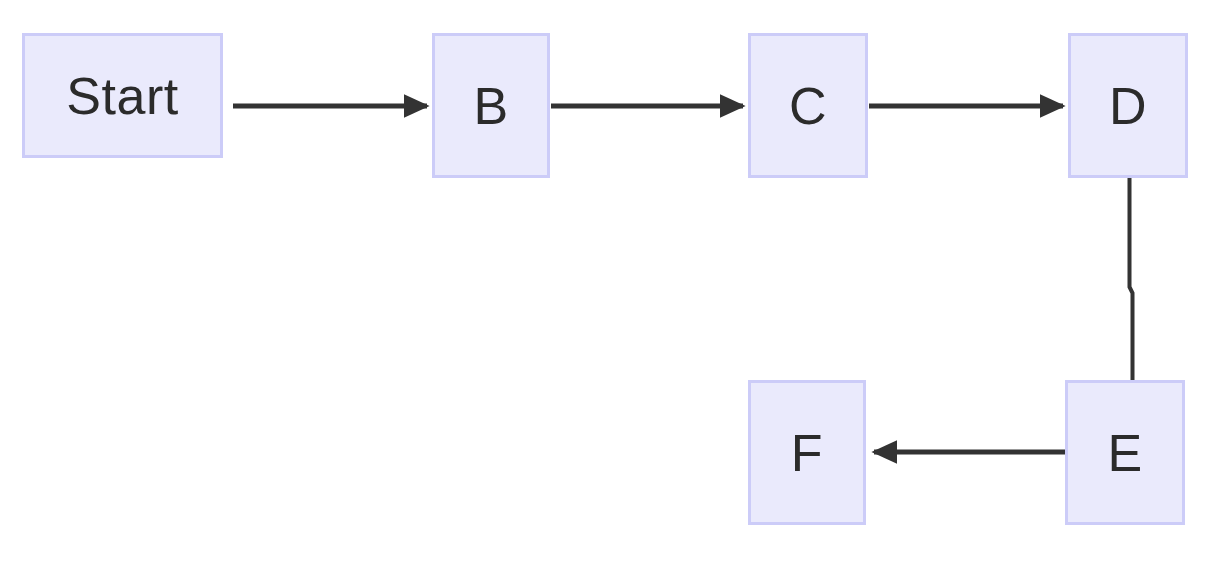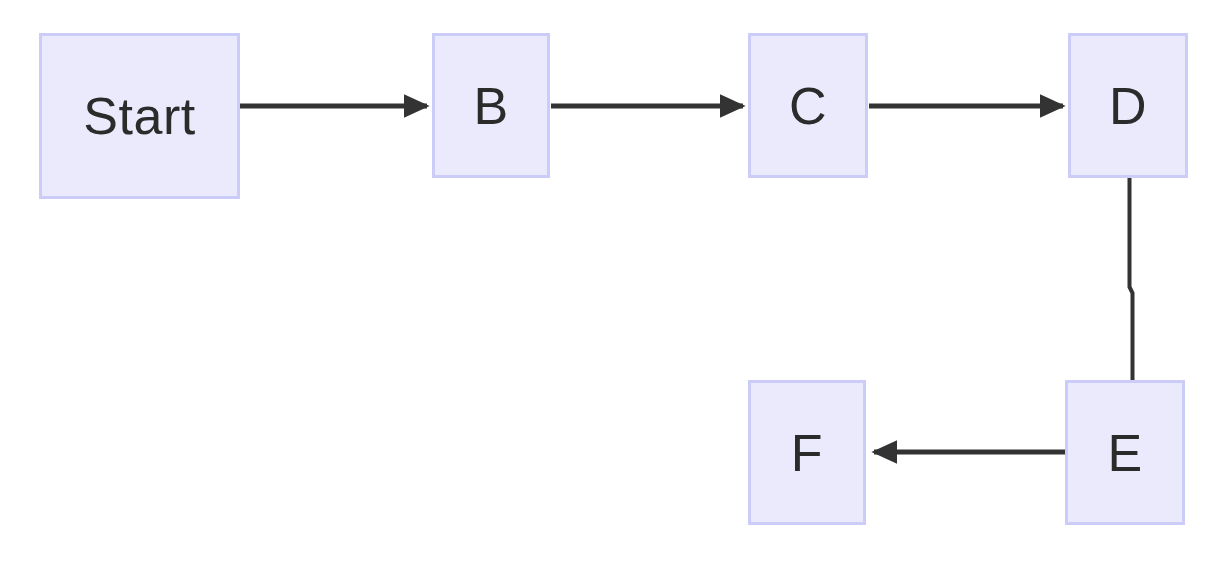--- a/index.html
+++ b/index.html
@@ -40,21 +40,21 @@
     font-family: "Liberation Sans", "DejaVu Sans", sans-serif;
     font-size: 52px;
     font-weight: 400;
     line-height: 1;
     color: #2b2b2b;
     letter-spacing: 0.5px;
     white-space: nowrap;
     user-select: none;
   }
   
-  #node-start { left: 39px;   top: 33px;  width: 201px; height: 166px; }
+  #node-start { left: 22px;   top: 33px;  width: 201px; height: 125px; }
   #node-b     { left: 432px;  top: 33px;  width: 118px; height: 145px; }
   #node-c     { left: 748px;  top: 33px;  width: 120px; height: 145px; }
   #node-d     { left: 1068px; top: 33px;  width: 120px; height: 145px; }
   #node-e     { left: 1065px; top: 380px; width: 120px; height: 145px; }
   #node-f     { left: 748px;  top: 380px; width: 118px; height: 145px; }
 </style>
 </head>
 <body>
 
 <div id="diagram-canvas">

